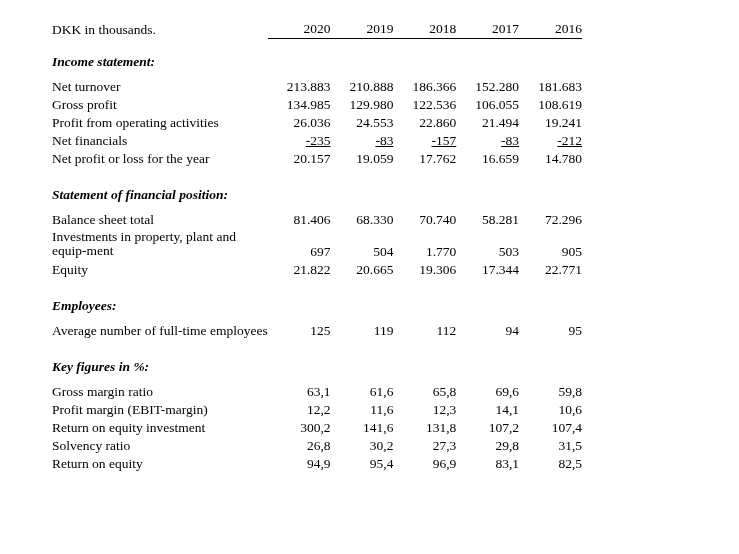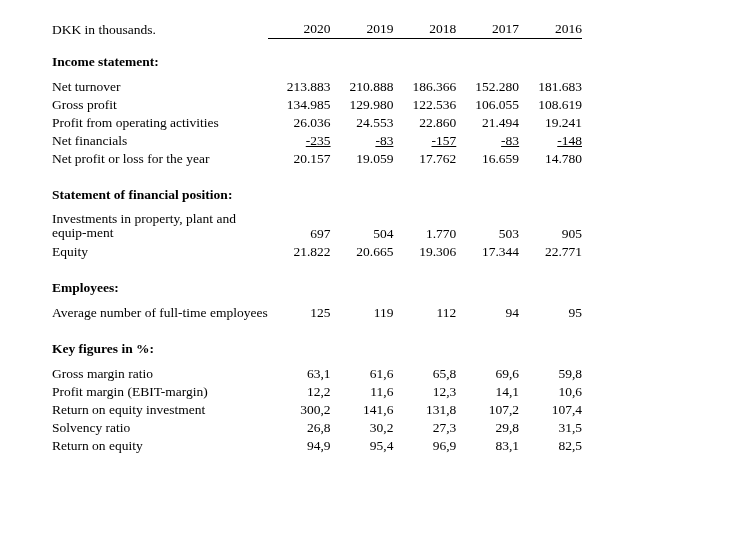--- a/index.html
+++ b/index.html
@@ -54,20 +54,21 @@
     font-style: normal;
   }
   
   tr.gap-lg td { height: 18px; }
   tr.gap-md td { height: 12px; }
   tr.gap-sm td { height: 7px; }
   tr.data td { height: 18px; }
   tr.section td { height: 18px; }
   .section-title {
     font-weight: bold;
+    font-style: italic;
   }
   .wrap-label {
     white-space: normal;
     line-height: 1.05;
     display: block;
   }
   tr.wrap-row td { height: 32px; margin-top: 12px; }
   tr.wrap-row td.num { vertical-align: bottom; }
   .dash {
     font-weight: bold;
@@ -133,21 +134,21 @@
         <td class="num">22.860</td>
         <td class="num">21.494</td>
         <td class="num">19.241</td>
       </tr>
       <tr class="data">
         <td class="label">Net financials</td>
         <td class="num neg">-235</td>
         <td class="num neg">-83</td>
         <td class="num neg">-157</td>
         <td class="num neg">-83</td>
-        <td class="num neg">-148</td>
+        <td class="num neg">-212</td>
       </tr>
       <tr class="data">
         <td class="label">Net profit or loss for the year</td>
         <td class="num">20.157</td>
         <td class="num">19.059</td>
         <td class="num">17.762</td>
         <td class="num">16.659</td>
         <td class="num">14.780</td>
       </tr>
 
@@ -160,20 +161,28 @@
         <td class="num"></td>
           <td class="num"></td>
           <td class="num"></td>
           <td class="num"></td>
           <td class="num"></td>
       </tr>
       <tr class="gap-sm">
           <td colspan="6"></td>
         </tr>
 
+      <tr class="data">
+        <td class="label">Balance sheet total</td>
+        <td class="num">81.406</td>
+        <td class="num">68.330</td>
+        <td class="num">70.740</td>
+        <td class="num">58.281</td>
+        <td class="num">72.296</td>
+      </tr>
       <tr class="wrap-row">
         <td class="label">
             <span class="wrap-label">Investments in property, plant and equip-ment</span>
           </td>
         <td class="num">697</td>
         <td class="num">504</td>
         <td class="num">1.770</td>
         <td class="num">503</td>
         <td class="num">905</td>
       </tr>

